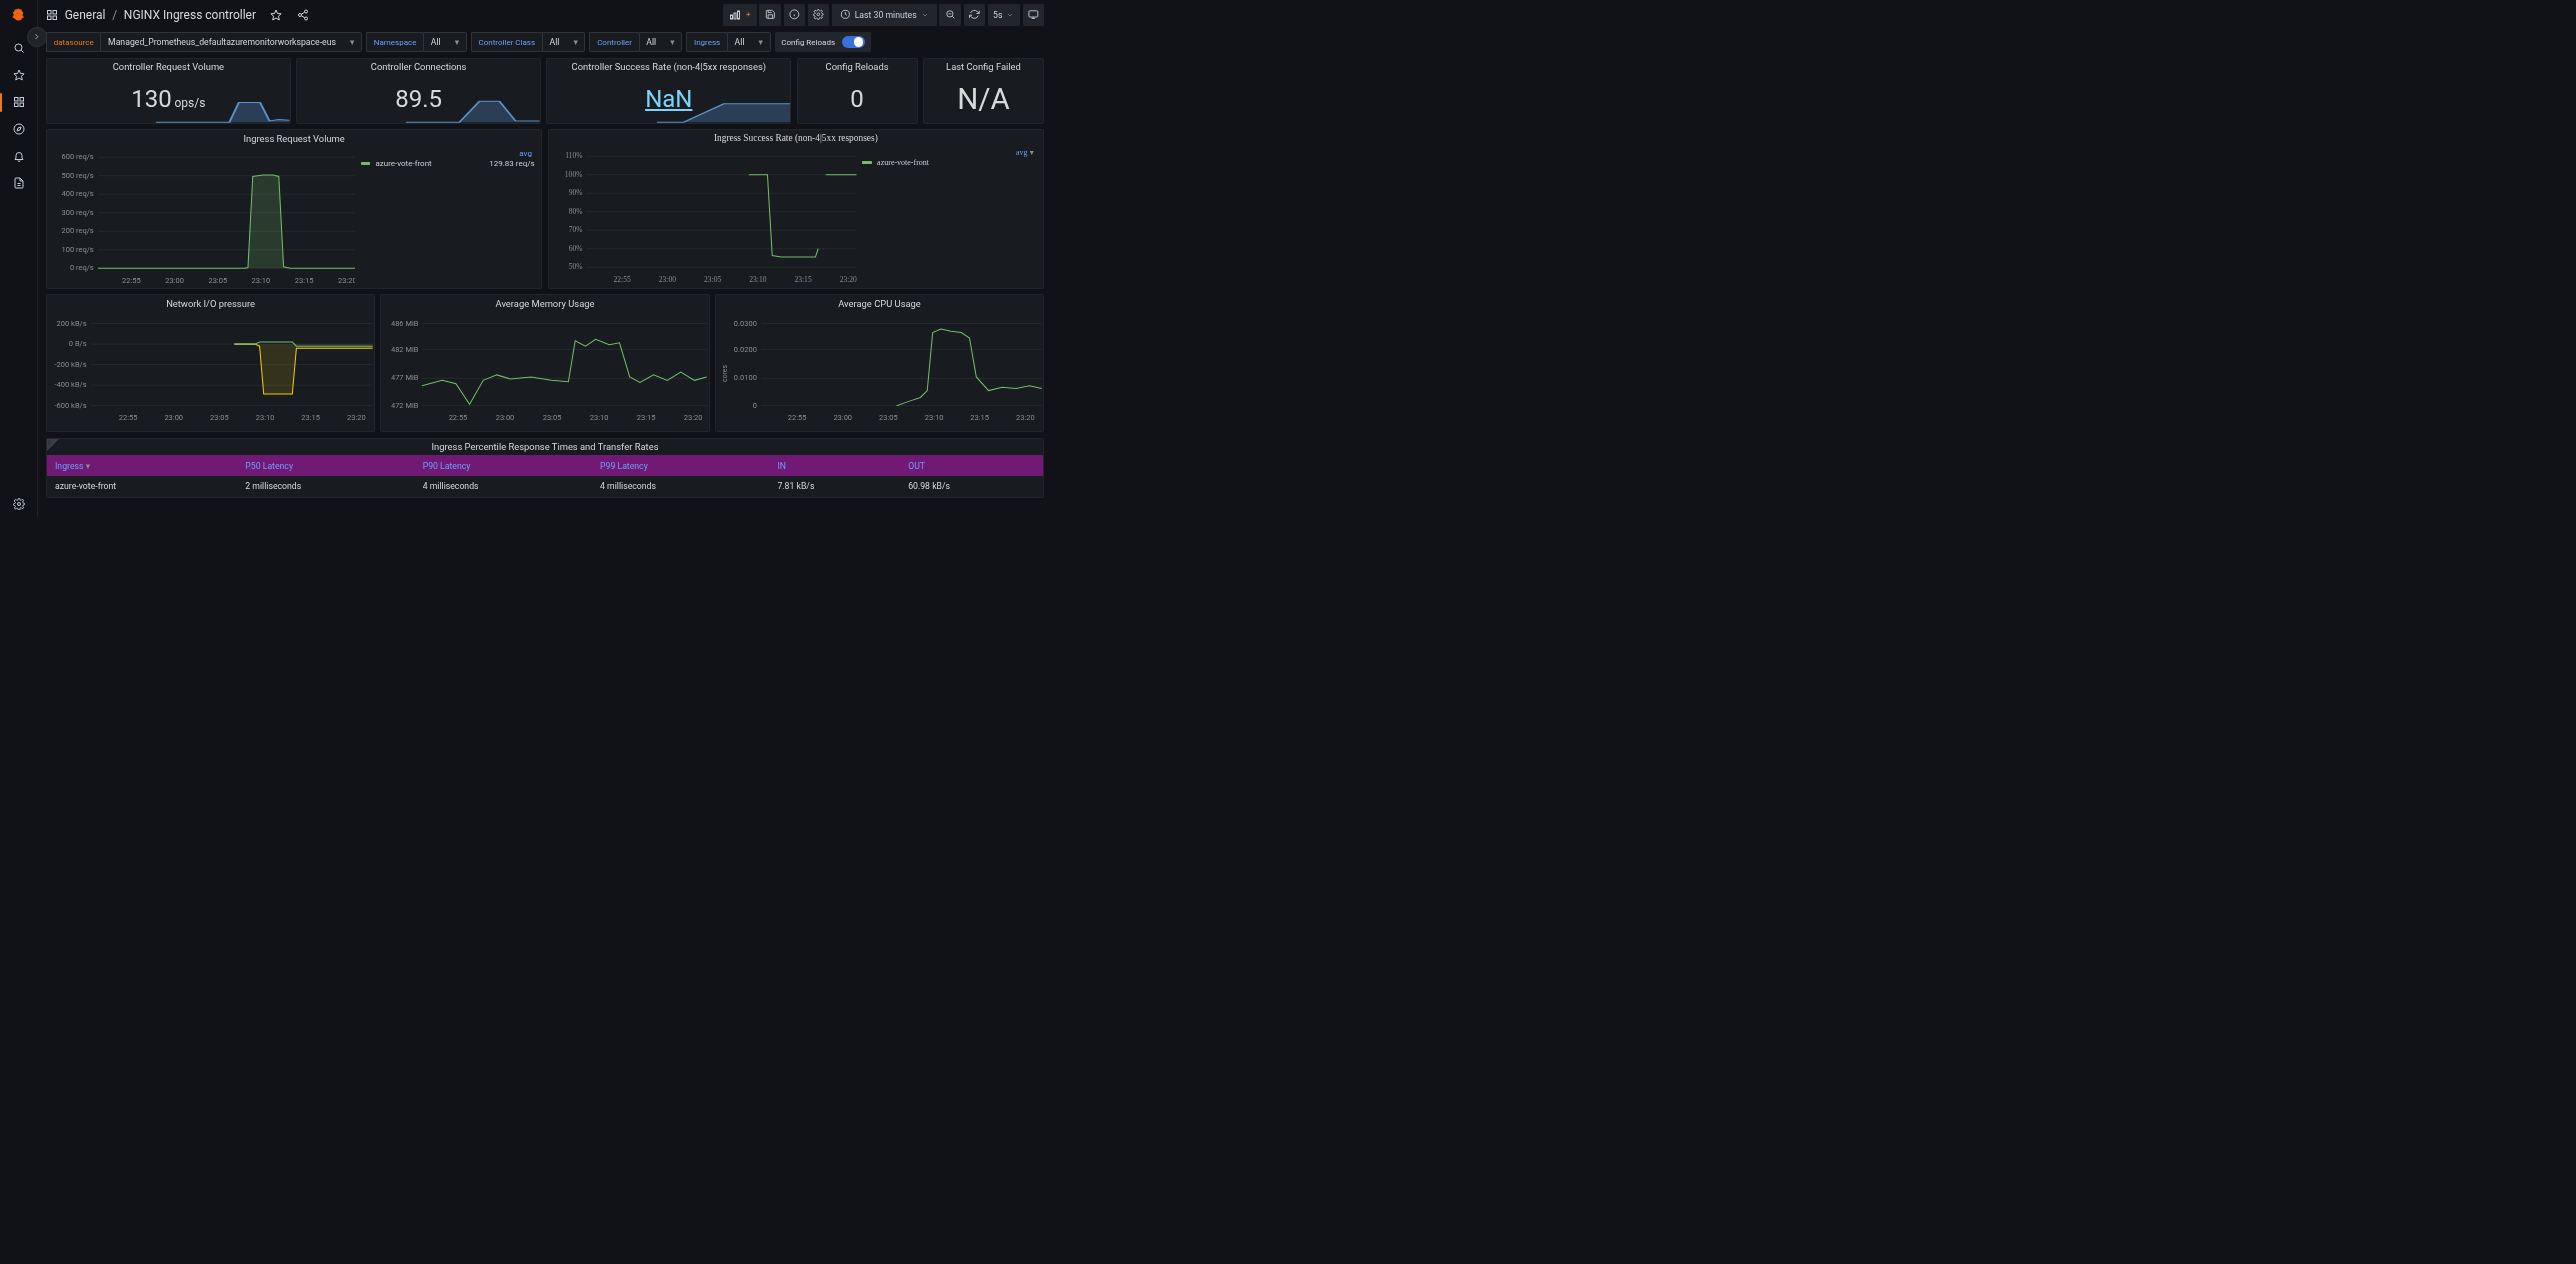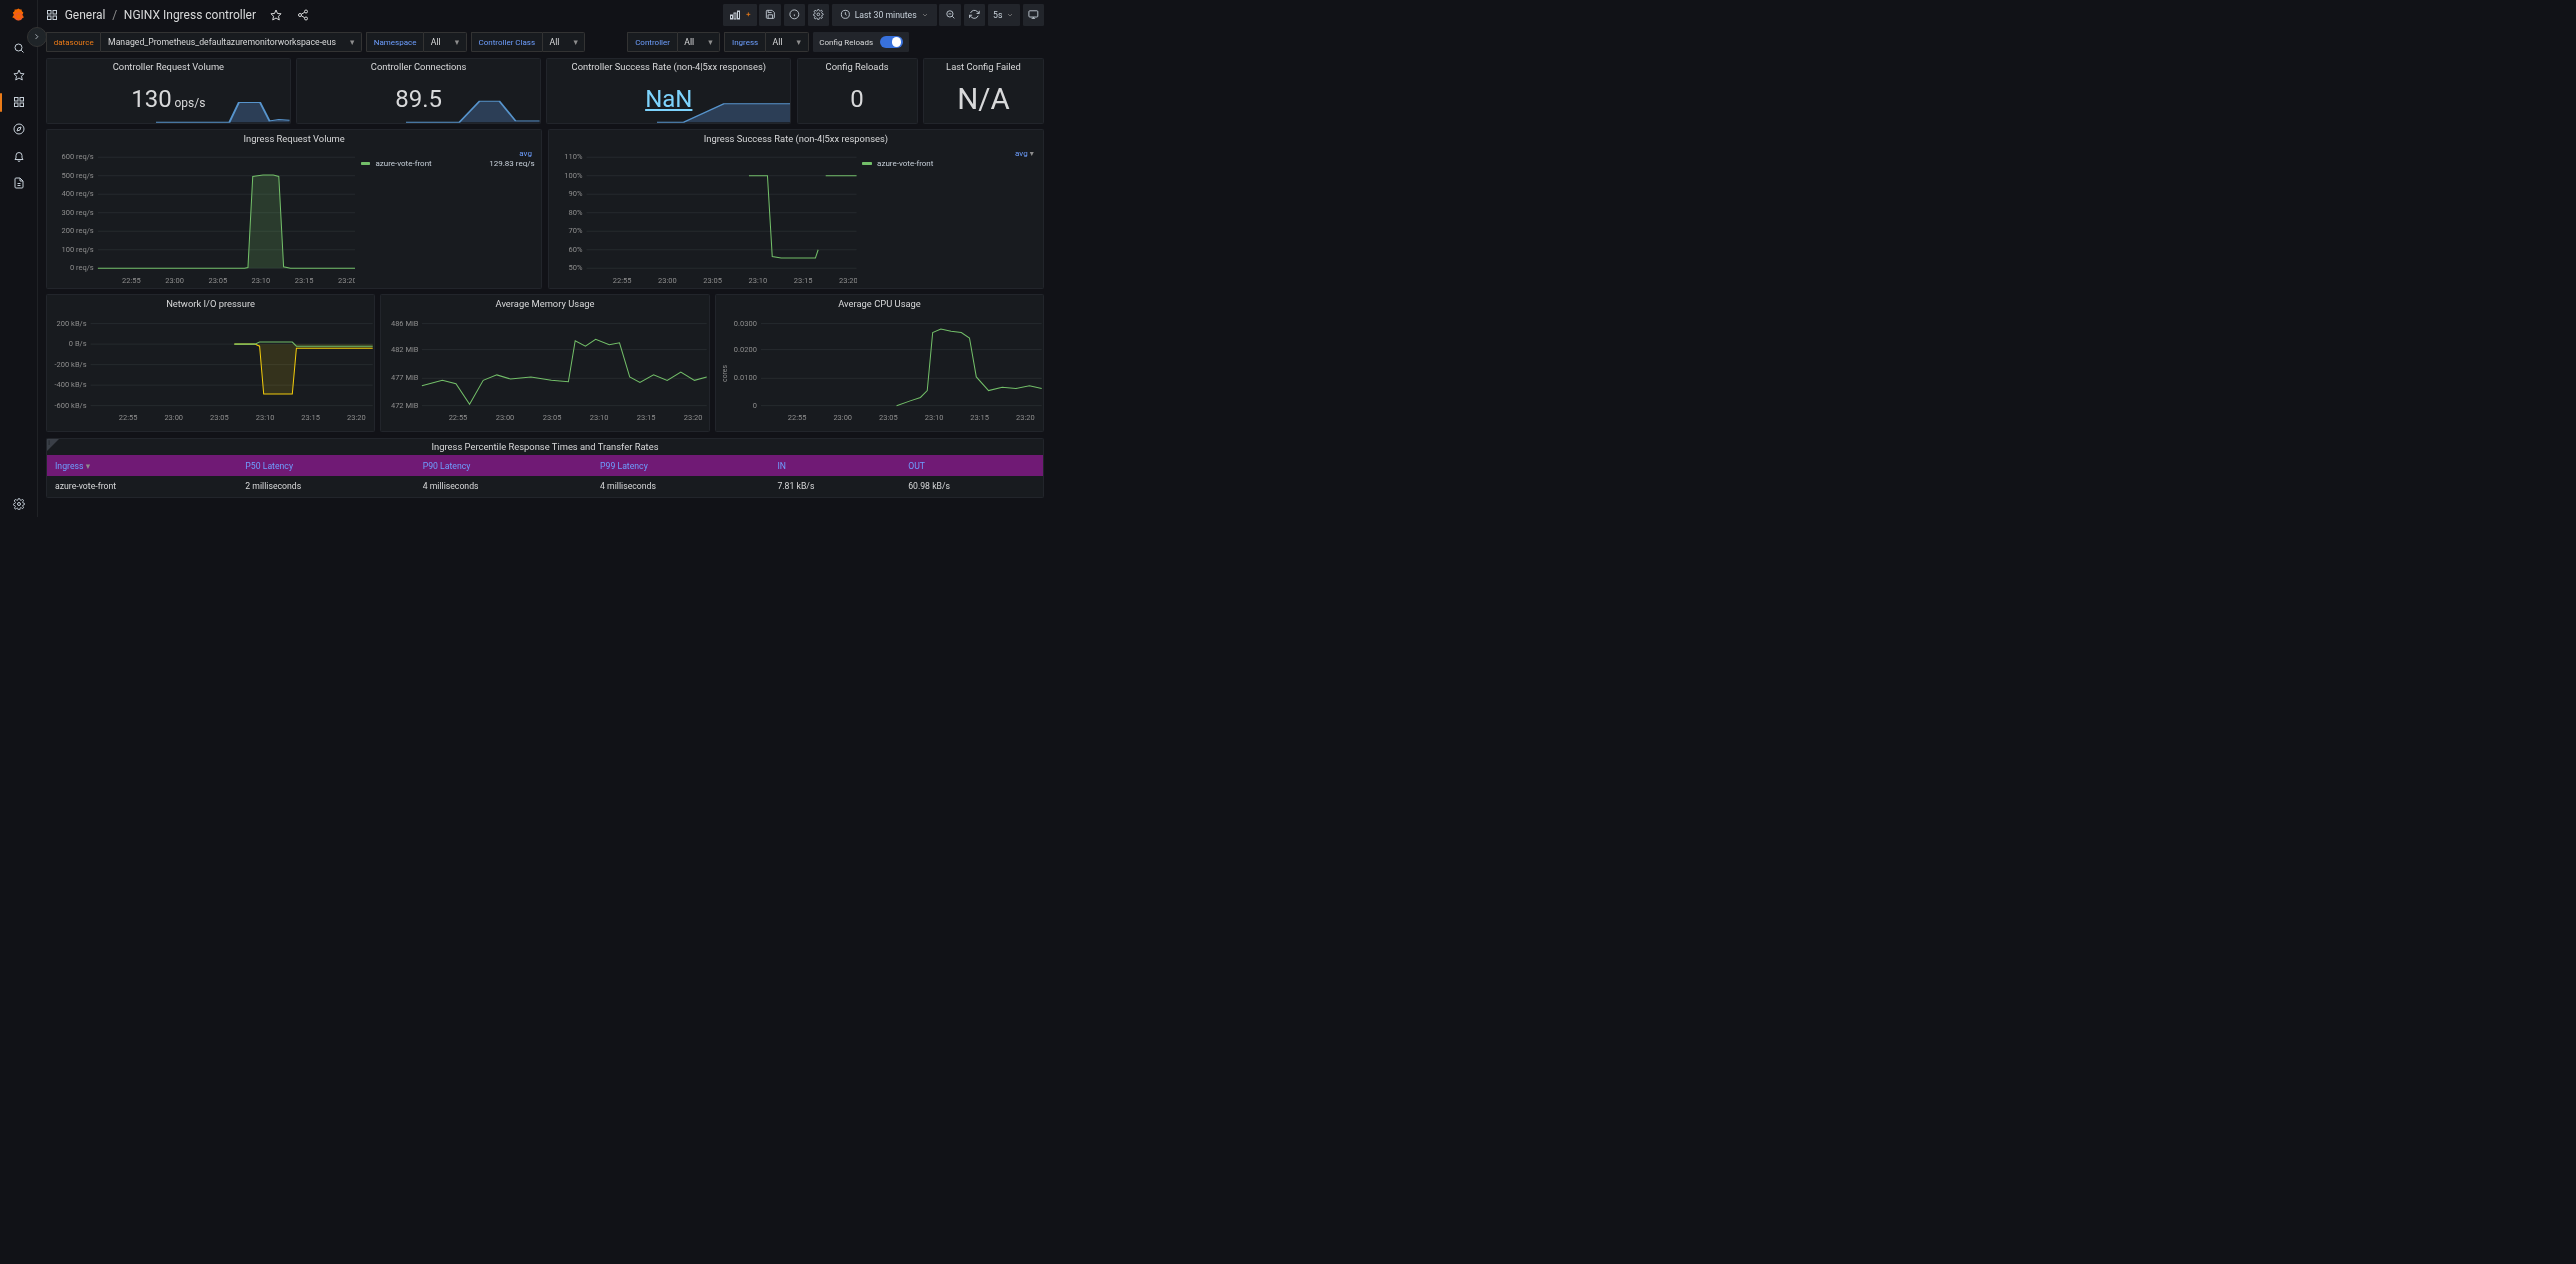--- a/index.html
+++ b/index.html
@@ -448,21 +448,21 @@
         <span class="chev">▾</span>
       </div>
     </div>
     <div style="display:flex;">
       <div class="var-label">Controller Class</div>
       <div class="var-select">
         <span>All</span>
         <span class="chev">▾</span>
       </div>
     </div>
-    <div style="display:flex;margin-left:38px;">
+    <div style="display:flex;">
       <div class="var-label">Controller</div>
       <div class="var-select">
         <span>All</span>
         <span class="chev">▾</span>
       </div>
     </div>
     <div style="display:flex;">
       <div class="var-label">Ingress</div>
       <div class="var-select">
         <span>All</span>
@@ -561,21 +561,21 @@
           <div class="legend">
             <div class="hdr">avg</div>
             <div class="row-l">
               <div class="swatch"></div>
               <span>azure-vote-front</span>
               <span class="val">129.83 req/s</span>
             </div>
           </div>
         </div>
       </div>
-      <div class="panel" style="flex:1;height:160px;">
+      <div class="panel" style="flex:1;height:160px;font-family:Liberation Serif, serif;">
         <div class="panel-title">Ingress Success Rate (non-4|5xx responses)</div>
         <div class="graph-body">
           <svg class="graph-svg" viewBox="0 0 440 200" preserveAspectRatio="none" style="font-size:14px">
             <g>
               <text x="40" y="15" text-anchor="end" class="axis-text">110%</text>
               <text x="40" y="42" text-anchor="end" class="axis-text">100%</text>
               <text x="40" y="69" text-anchor="end" class="axis-text">90%</text>
               <text x="40" y="96" text-anchor="end" class="axis-text">80%</text>
               <text x="40" y="123" text-anchor="end" class="axis-text">70%</text>
               <text x="40" y="150" text-anchor="end" class="axis-text">60%</text>

